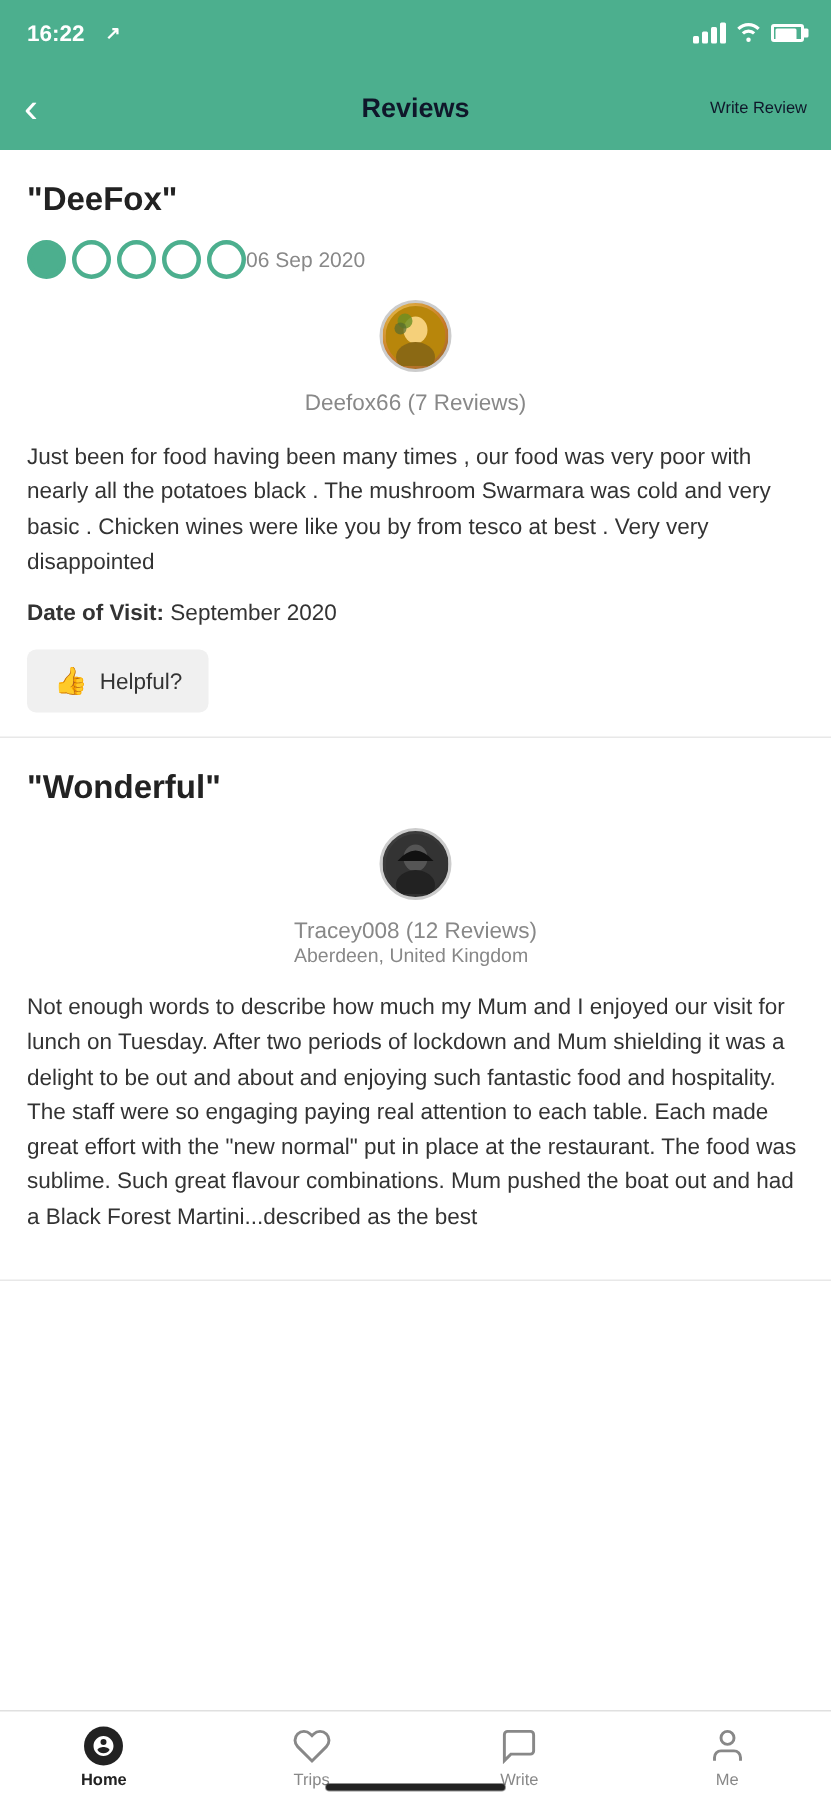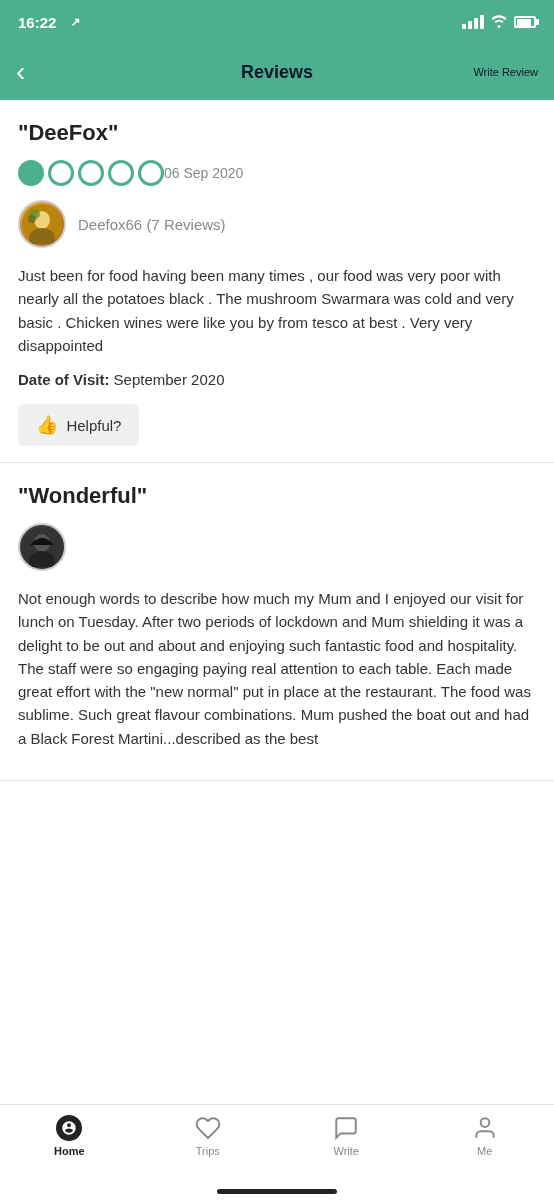--- a/index.html
+++ b/index.html
@@ -136,20 +136,21 @@
       color: #888;
       font-size: 14px;
     }
 
     
     .reviewer-row {
       display: flex;
       align-items: center;
       gap: 12px;
       margin-bottom: 16px;
+      flex-direction: column;
     }
     .avatar {
       width: 48px;
       height: 48px;
       border-radius: 50%;
       overflow: hidden;
       border: 2px solid #ccc;
       flex-shrink: 0;
       background: #ddd;
       display: flex;
@@ -201,21 +202,21 @@
     .helpful-icon { font-size: 18px; }
 
     
     .bottom-nav {
       position: fixed;
       bottom: 0;
       left: 0;
       width: 554px;
       background: #fff;
       border-top: 1px solid #e0e0e0;
-      height: 96px;
+      height: 60px;
       display: flex;
       align-items: flex-start;
       justify-content: space-around;
       padding-top: 10px;
     }
     .nav-item {
       display: flex;
       flex-direction: column;
       align-items: center;
       gap: 4px;
@@ -344,20 +345,24 @@
 
     <div class="reviewer-row">
       <div class="avatar avatar-2">
         <svg viewBox="0 0 40 40" xmlns="http://www.w3.org/2000/svg">
           <circle cx="20" cy="20" r="20" fill="#333"></circle>
           <ellipse cx="20" cy="16" rx="8" ry="9" fill="#555"></ellipse>
           <ellipse cx="20" cy="34" rx="13" ry="10" fill="#222"></ellipse>
           <path d="M8 18 Q20 4 32 18" fill="#111" stroke="none"></path>
         </svg>
       </div>
+      <div class="reviewer-info">
+        <span class="reviewer-name">Tracey008 (12 Reviews)</span>
+        <span class="reviewer-location">Aberdeen, United Kingdom</span>
+      </div>
     </div>
 
     <p class="review-text">Not enough words to describe how much my Mum and I enjoyed our visit for lunch on Tuesday.  After two periods of lockdown and Mum shielding it was a delight to be out and about and enjoying such fantastic food and hospitality.  The staff were so engaging paying real attention to each table.  Each made great effort with the "new normal" put in place at the restaurant.  The food was sublime.  Such great flavour combinations.  Mum pushed the boat out and had a Black Forest Martini...described as the best</p>
   </div>
 
 </div>
 
 <div class="bottom-nav">
 
   <div class="nav-item active">

